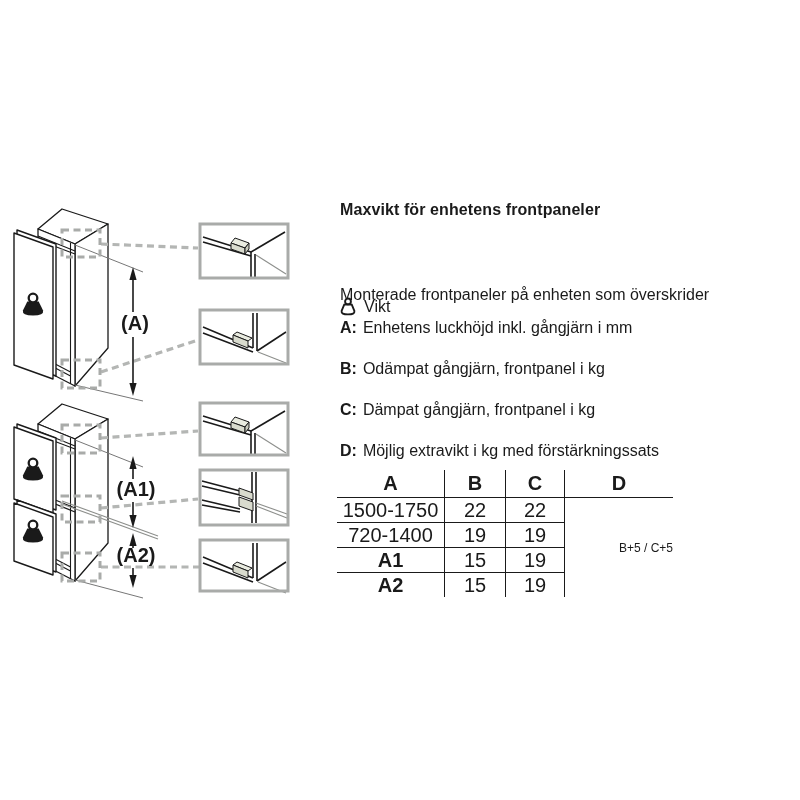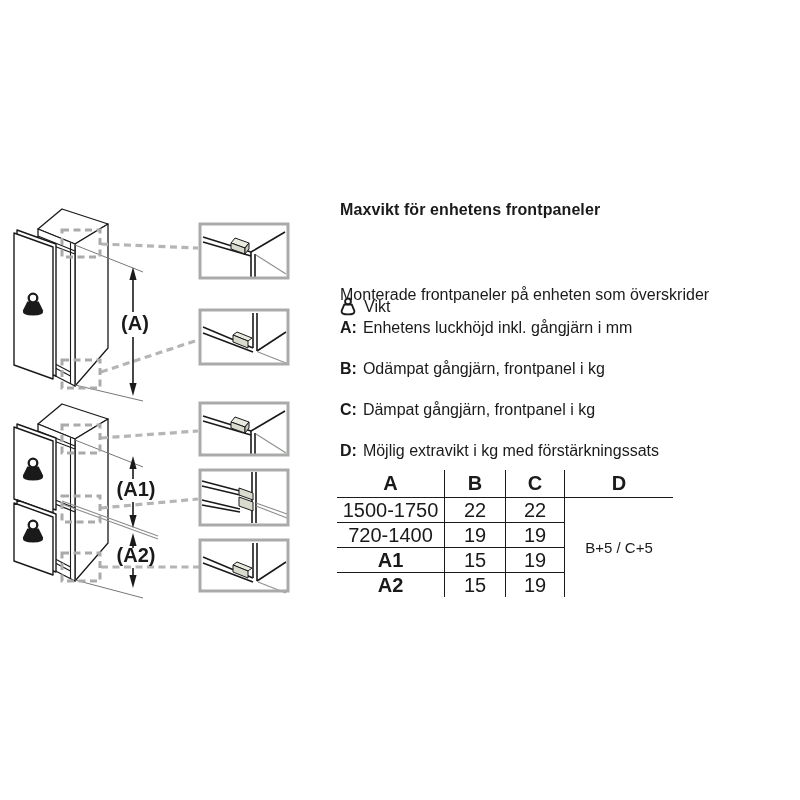--- a/index.html
+++ b/index.html
@@ -18,21 +18,21 @@
 
   .tablewrap{left:337px;top:470px;}
   table{border-collapse:collapse;font-size:20px;color:#1a1a1a;}
   th{font-weight:bold;height:27px;line-height:27px;padding:0;text-align:center;
      border-bottom:1.5px solid #1a1a1a;}
   td{height:24px;line-height:24px;padding:0;text-align:center;}
   .bl{border-left:1.5px solid #1a1a1a;}
   .bb{border-bottom:1.5px solid #1a1a1a;margin-top:48px;}
   .bold{font-weight:bold;}
   .ca{width:107px;} .cb{width:60px;} .cc{width:58px;} .cd{width:108px;}
-  .dcell{font-size:15px;vertical-align:middle;}
+  .dcell{font-size:12px;vertical-align:middle;text-align:right;}
 
   svg text{font-family:"Liberation Sans", sans-serif;font-weight:bold;font-size:20px;fill:#1a1a1a;}
 </style>
 </head>
 <body>
 
 <div>
 
   <svg class="abs" style="left:0;top:0;" width="300" height="800" viewBox="0 0 300 800">
     <defs>

